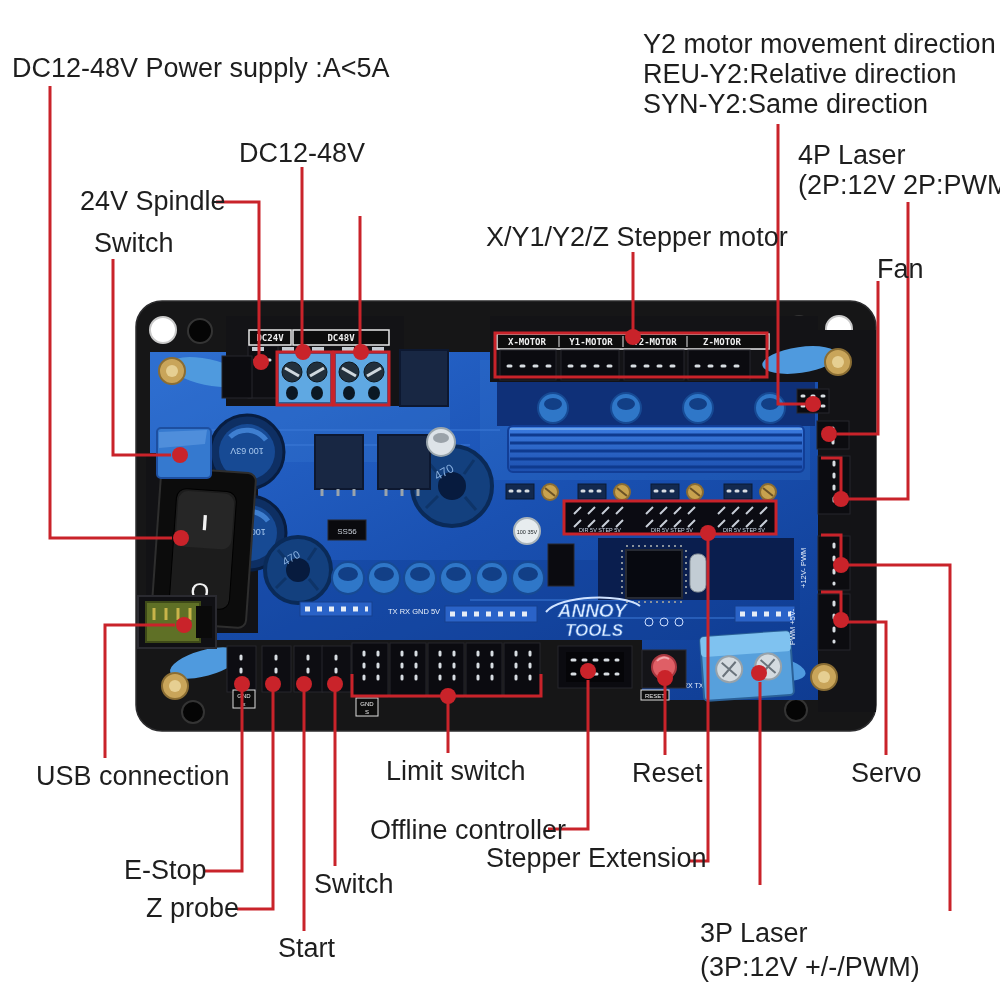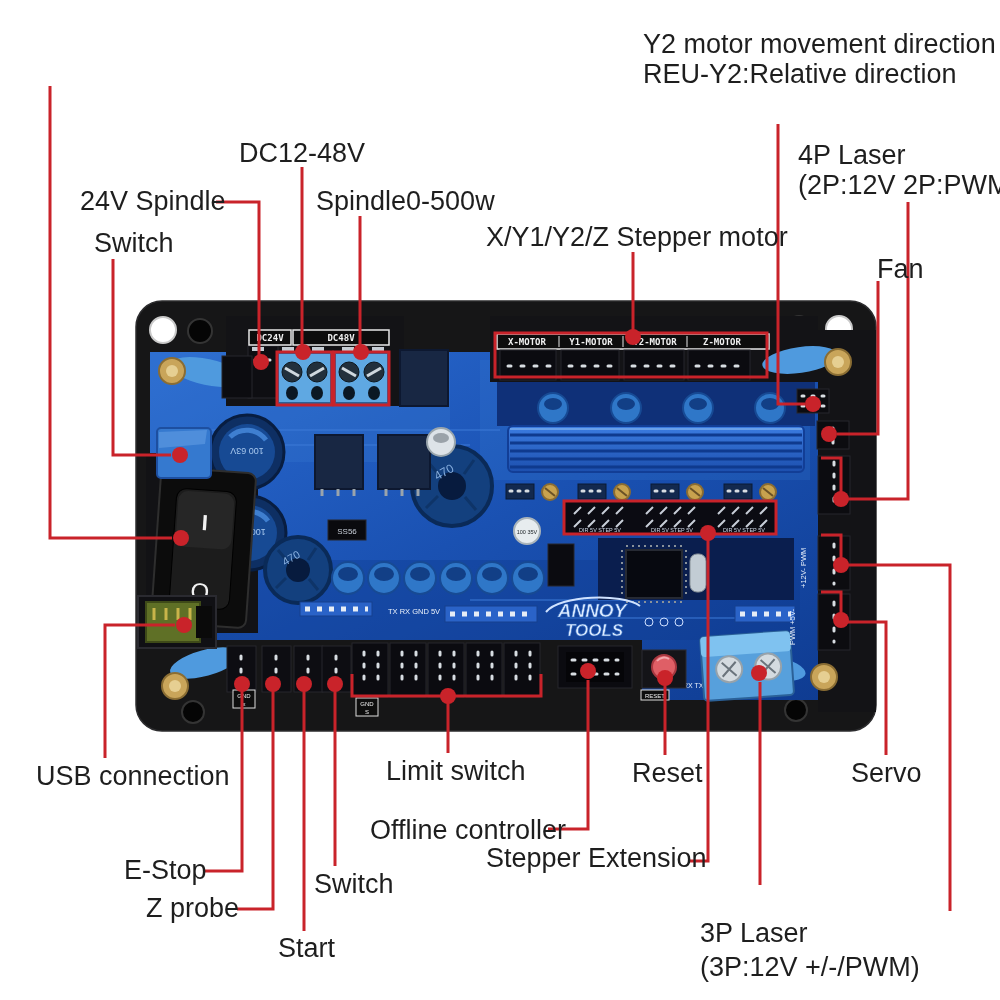--- a/index.html
+++ b/index.html
@@ -458,28 +458,29 @@
         <circle cx="665" cy="678" r="8"></circle>
     <circle cx="759" cy="673" r="8"></circle>
         <circle cx="184" cy="625" r="8"></circle>
     <circle cx="242" cy="684" r="8"></circle>
         <circle cx="273" cy="684" r="8"></circle>
         <circle cx="304" cy="684" r="8"></circle>
         <circle cx="335" cy="684" r="8"></circle>
   </g>
 </svg>
 
+<div class="lbl" style="left:12px;top:53px">DC12-48V Power supply :A&lt;5A</div>
 <div class="lbl" style="left:239px;top:138px">DC12-48V</div>
 <div class="lbl" style="left:80px;top:186px">24V Spindle</div>
 <div class="lbl" style="left:94px;top:228px">Switch</div>
-<div class="lbl" style="left:316px;top:186px">Spindle0-500w</div>
 <div class="lbl" style="left:486px;top:222px">X/Y1/Y2/Z Stepper motor</div>
 <div class="lbl small-gap" style="left:643px;top:29px">
   <div>Y2 motor movement direction</div>
   <div>REU-Y2:Relative direction</div>
+  <div>SYN-Y2:Same direction</div>
 </div>
 <div class="lbl small-gap" style="left:798px;top:140px">
   <div>4P Laser</div>
   <div>(2P:12V 2P:PWM)</div>
 </div>
 <div class="lbl" style="left:877px;top:254px">Fan</div>
 <div class="lbl" style="left:386px;top:756px">Limit switch</div>
 <div class="lbl" style="left:36px;top:761px">USB connection</div>
 <div class="lbl" style="left:632px;top:758px">Reset</div>
 <div class="lbl" style="left:851px;top:758px">Servo</div>

